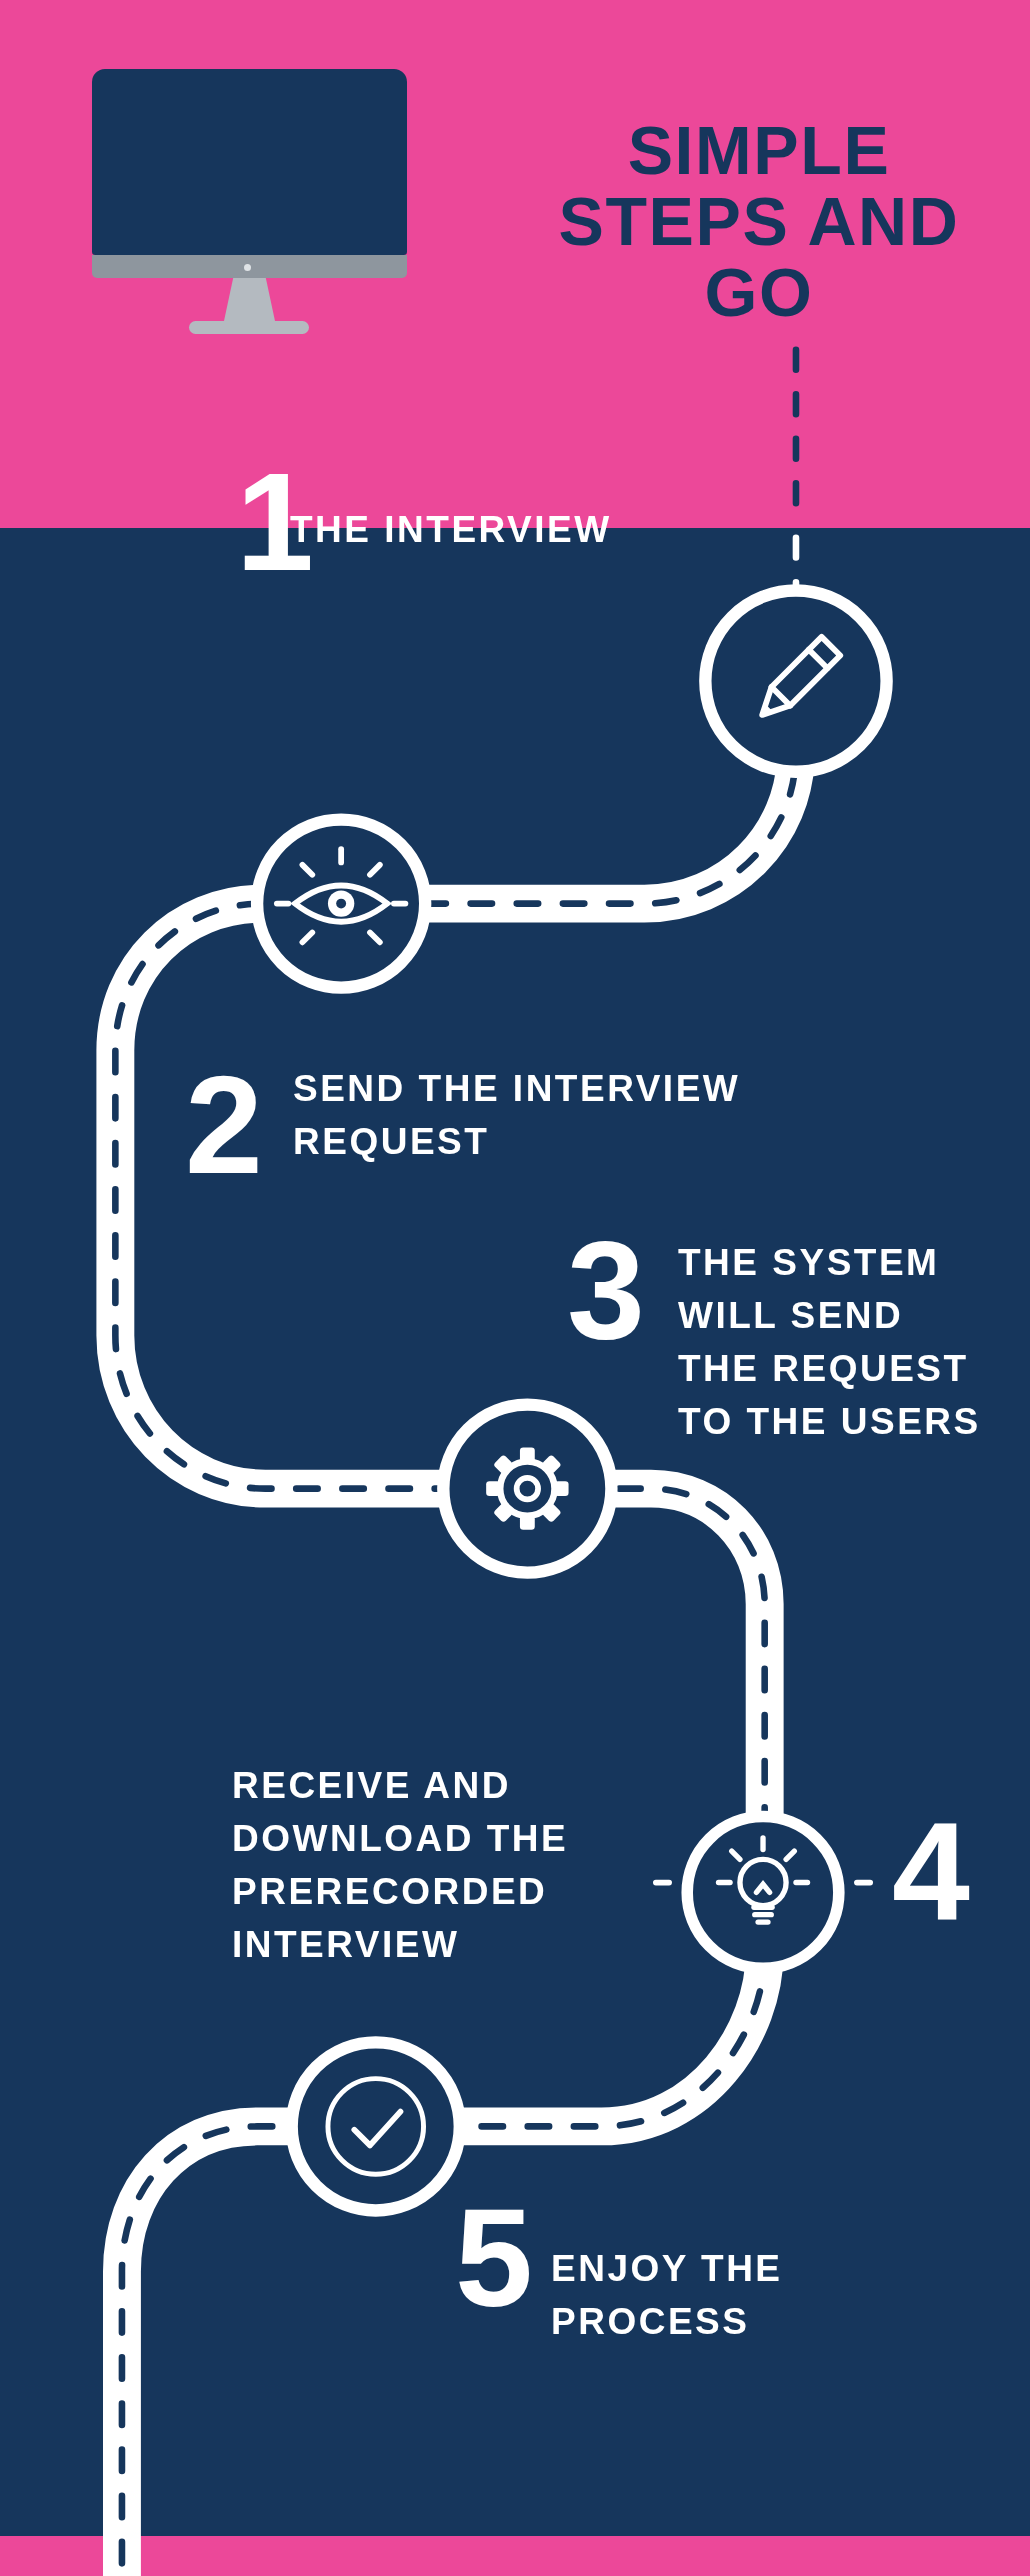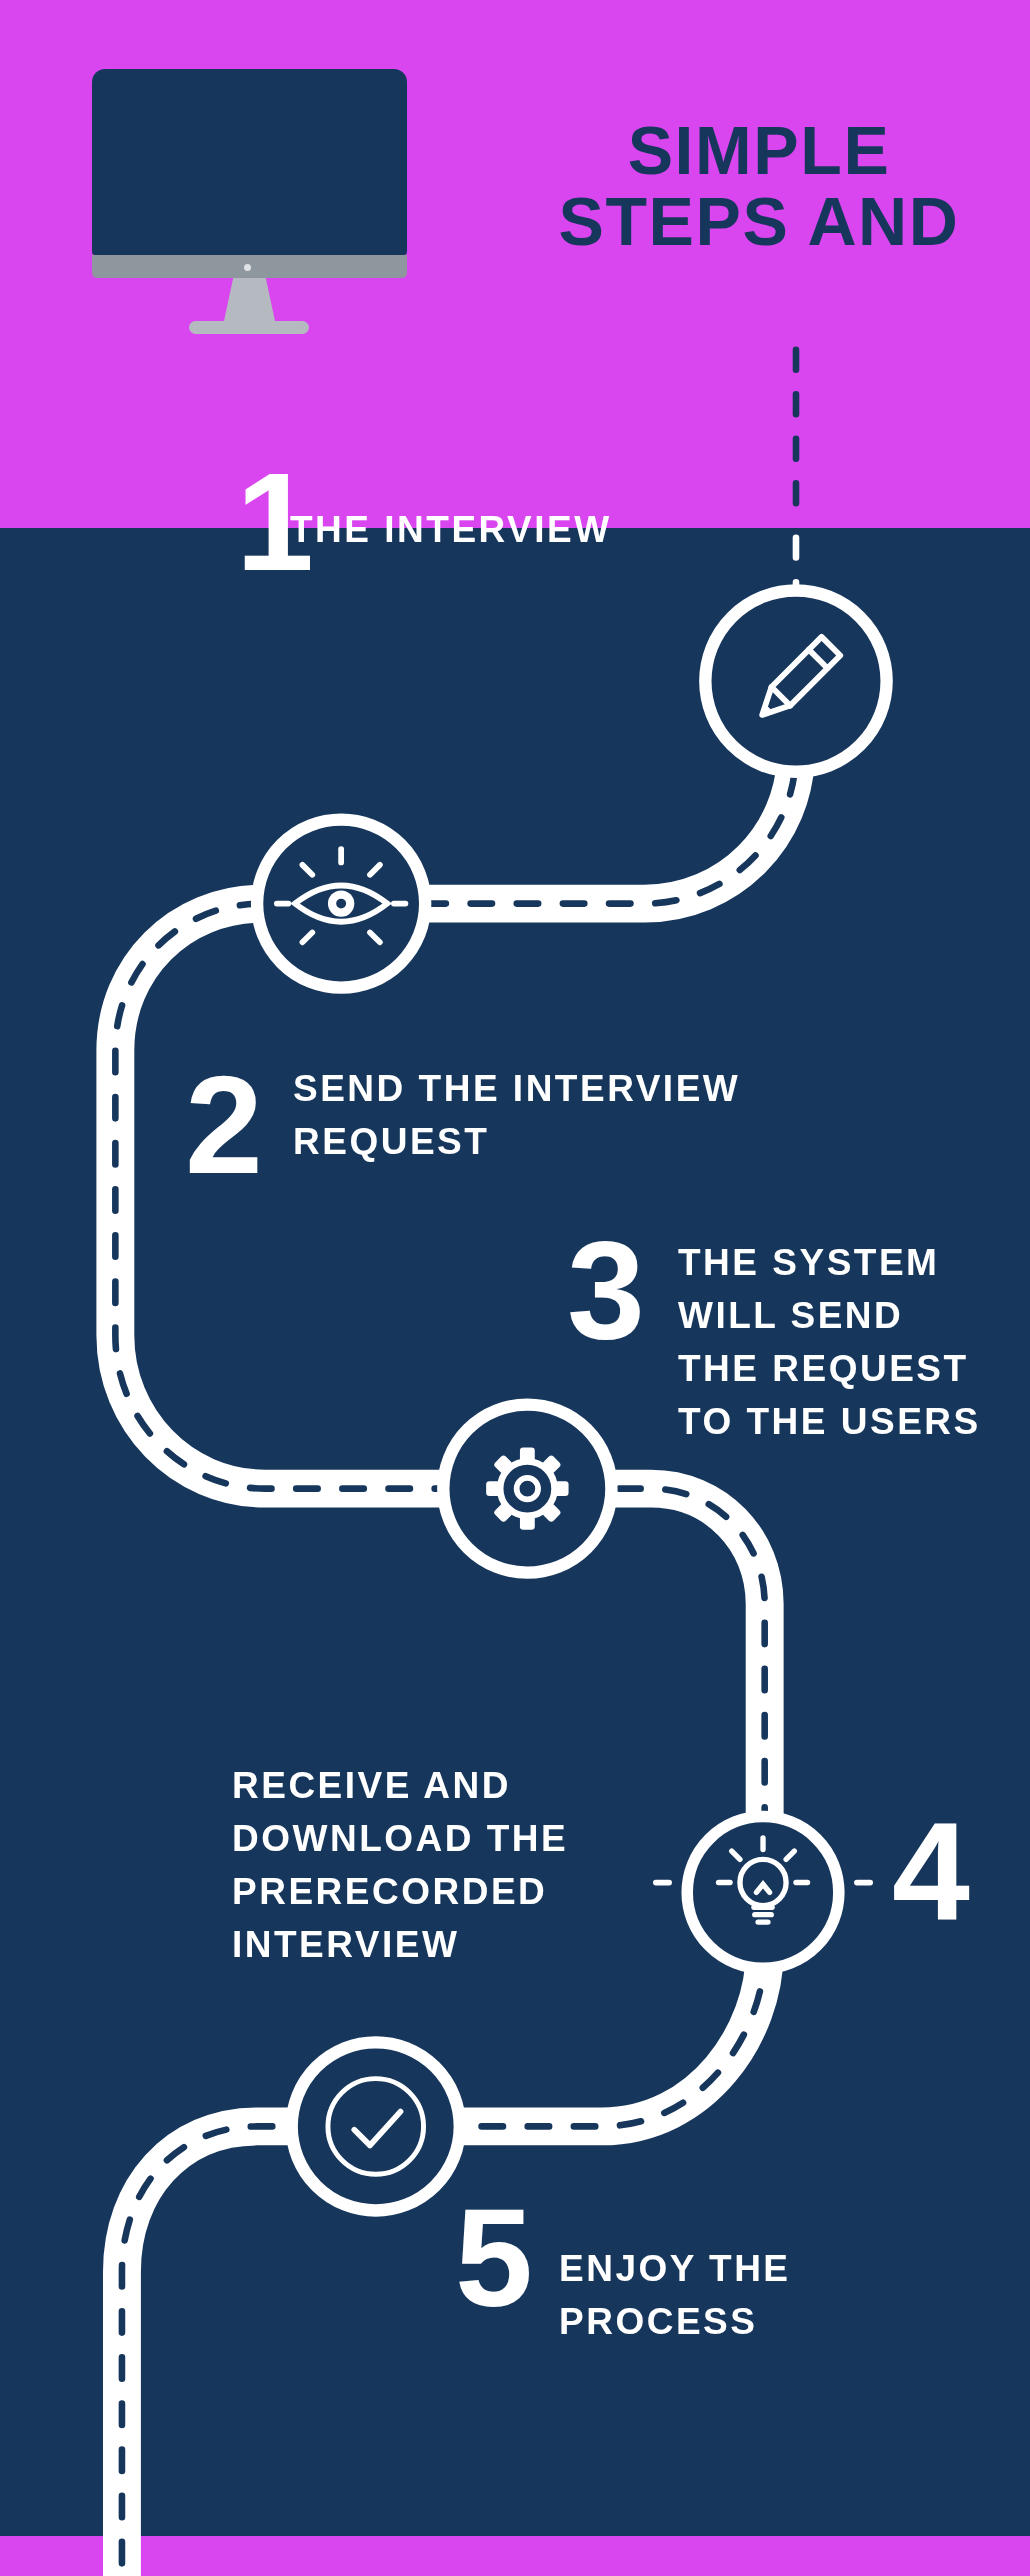--- a/index.html
+++ b/index.html
@@ -1,18 +1,18 @@
 <!DOCTYPE html>
 <html style="font-size:13px"><head>
 <meta charset="utf-8">
 <style>
   html,body { margin:0; padding:0; background:#ffffff; }
   .page {
     position:relative; width:1030px; height:2576px; overflow:hidden;
-    background:#d946ef; font-family:"Liberation Sans", sans-serif;
+    background:#ec4899; font-family:"Liberation Sans", sans-serif;
   }
   .navy-panel {
     position:absolute; left:0; top:528px; width:1030px; height:2008px;
     background:#16365c;
   }
   .road-svg { position:absolute; left:0; top:0; width:1030px; height:2576px; }
 
   
   .monitor { position:absolute; left:92px; top:69px; width:315px; height:272px; }
   .monitor .screen {
@@ -62,20 +62,21 @@
     <div class="screen"></div>
     <div class="chin"></div>
     <div class="chin-dot"></div>
     <div class="neck"></div>
     <div class="base"></div>
   </div>
 
   <div class="title">
     <div>SIMPLE</div>
     <div>STEPS AND</div>
+    <div>GO</div>
   </div>
 
   <svg class="road-svg" viewBox="0 0 1250 3125">
 
     <path d="M 966 424 L 966 638" stroke="#16365c" stroke-width="8" fill="none" stroke-dasharray="24 30" stroke-linecap="round"></path>
     <path d="M 966 652 L 966 720" stroke="#ffffff" stroke-width="8" fill="none" stroke-dasharray="24 30" stroke-linecap="round"></path>
 
     <path d="M 966 826 L 966 912
              C 966 1014 884 1096 782 1096
              L 318 1096
@@ -199,19 +200,19 @@
     <div>TO THE USERS</div>
   </div>
 
   <div class="step-text" style="left:232px; top:1759px;">
     <div>RECEIVE AND</div>
     <div>DOWNLOAD THE</div>
     <div>PRERECORDED</div>
     <div>INTERVIEW</div>
   </div>
 
-  <div class="step-text" style="left:551px; top:2242px;margin-left:8px;">
+  <div class="step-text" style="left:551px; top:2242px;">
     <div>ENJOY THE</div>
     <div>PROCESS</div>
   </div>
 
 </div>
 
 
 </body></html>

